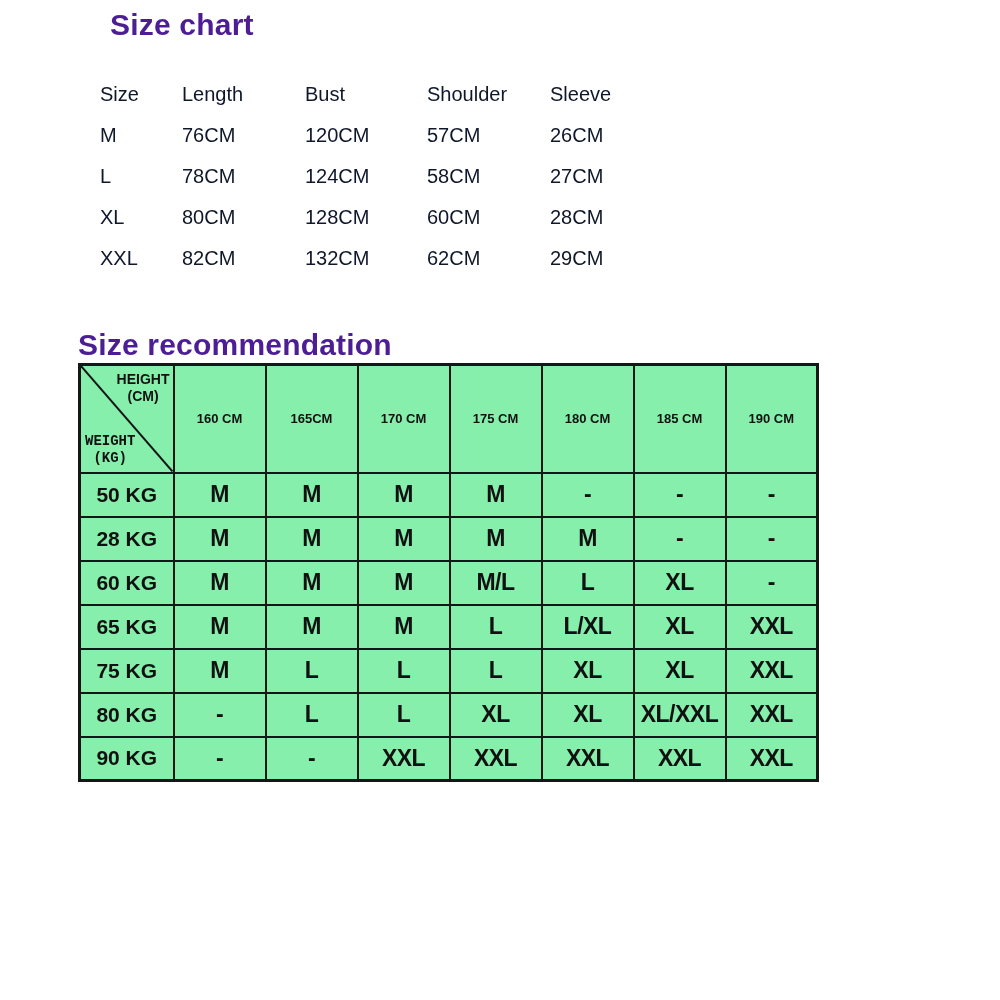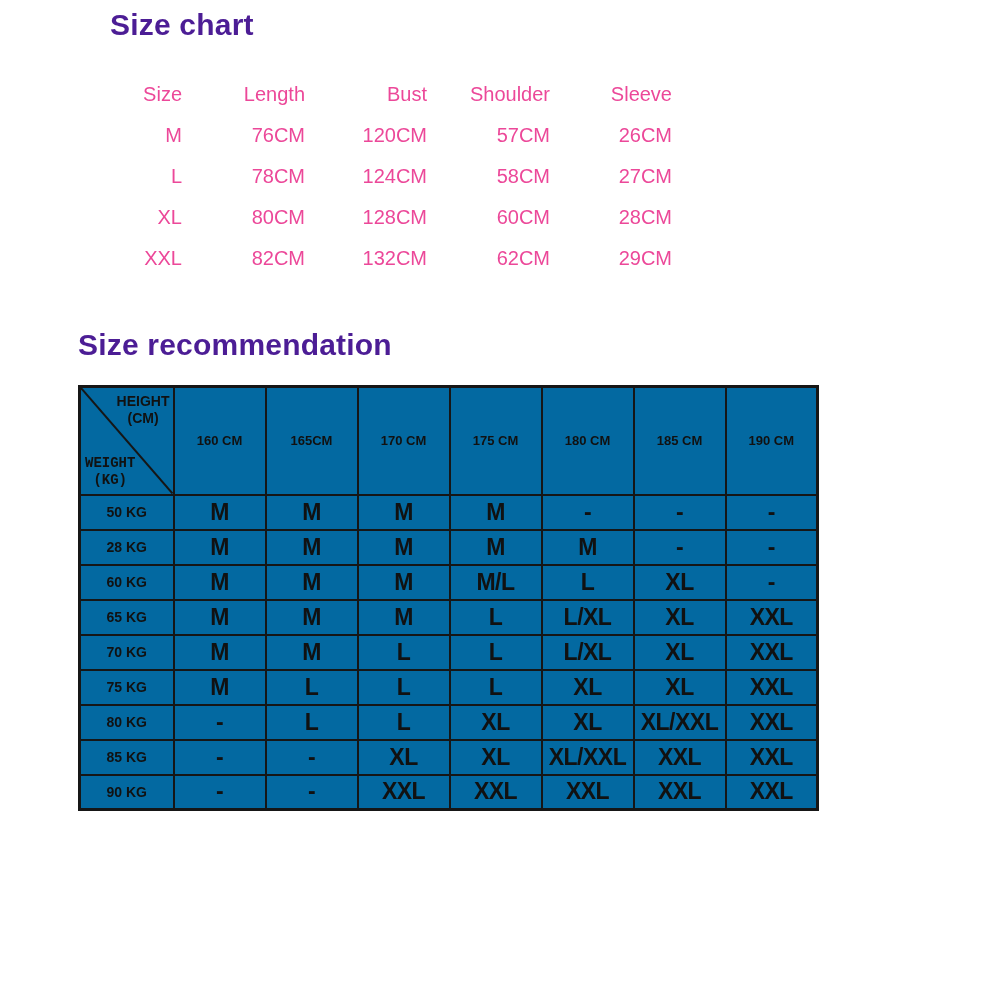--- a/index.html
+++ b/index.html
@@ -20,56 +20,56 @@
   #size-reco-title  { left: 78px;  top: 328px; }
 
   
   table.sc {
     position: absolute;
     left: 100px; top: 74px;
     border-collapse: collapse;
     table-layout: fixed;
   }
   table.sc th, table.sc td {
-    text-align: right;
+    text-align: left;
     vertical-align: middle;
     font-weight: 400;
     font-size: 20px;
     height: 41px;
-    color: #ec4899;
+    color: #0f172a;
     white-space: nowrap;
   }
   table.sc th { font-size: 20px; }
 
   
   table.rc {
     position: absolute;
-    left: 78px; top: 385px;
+    left: 78px; top: 363px;
     border-collapse: collapse;
     table-layout: fixed;
     border: 3px solid #161616;
-    background: #0369a1;
+    background: #86efac;
   }
   table.rc th, table.rc td {
     border: 2px solid #161616;
     text-align: center;
     vertical-align: middle;
     white-space: nowrap;
     overflow: hidden;
   }
   table.rc .hrow { height: 108px; }
   table.rc .hc {
     font-weight: 700;
     font-size: 13px;
     letter-spacing: 0px;
   }
   table.rc .wl {
     font-weight: 700;
-    font-size: 14px;
-    height: 35px;
+    font-size: 21px;
+    height: 44px;
   }
   table.rc td.v {
     font-weight: 700;
     font-size: 23px;
     letter-spacing: -0.5px;
   }
   th.corner { position: relative; padding: 0; }
   th.corner svg { position: absolute; left: 0; top: 0; width: 100%; height: 100%; display: block; }
   .corner-label {
     position: absolute;
@@ -197,57 +197,37 @@
     <th class="wl">65 KG</th>
     <td class="v">M</td>
     <td class="v">M</td>
     <td class="v">M</td>
     <td class="v">L</td>
     <td class="v">L/XL</td>
     <td class="v">XL</td>
     <td class="v">XXL</td>
   </tr>
   <tr>
-    <th class="wl">70 KG</th>
-    <td class="v">M</td>
-    <td class="v">M</td>
-    <td class="v">L</td>
-    <td class="v">L</td>
-    <td class="v">L/XL</td>
-    <td class="v">XL</td>
-    <td class="v">XXL</td>
-  </tr>
-  <tr>
     <th class="wl">75 KG</th>
     <td class="v">M</td>
     <td class="v">L</td>
     <td class="v">L</td>
     <td class="v">L</td>
     <td class="v">XL</td>
     <td class="v">XL</td>
     <td class="v">XXL</td>
   </tr>
   <tr>
     <th class="wl">80 KG</th>
     <td class="v">-</td>
     <td class="v">L</td>
     <td class="v">L</td>
     <td class="v">XL</td>
     <td class="v">XL</td>
     <td class="v">XL/XXL</td>
-    <td class="v">XXL</td>
-  </tr>
-  <tr>
-    <th class="wl">85 KG</th>
-    <td class="v">-</td>
-    <td class="v">-</td>
-    <td class="v">XL</td>
-    <td class="v">XL</td>
-    <td class="v">XL/XXL</td>
-    <td class="v">XXL</td>
     <td class="v">XXL</td>
   </tr>
   <tr>
     <th class="wl">90 KG</th>
     <td class="v">-</td>
     <td class="v">-</td>
     <td class="v">XXL</td>
     <td class="v">XXL</td>
     <td class="v">XXL</td>
     <td class="v">XXL</td>

